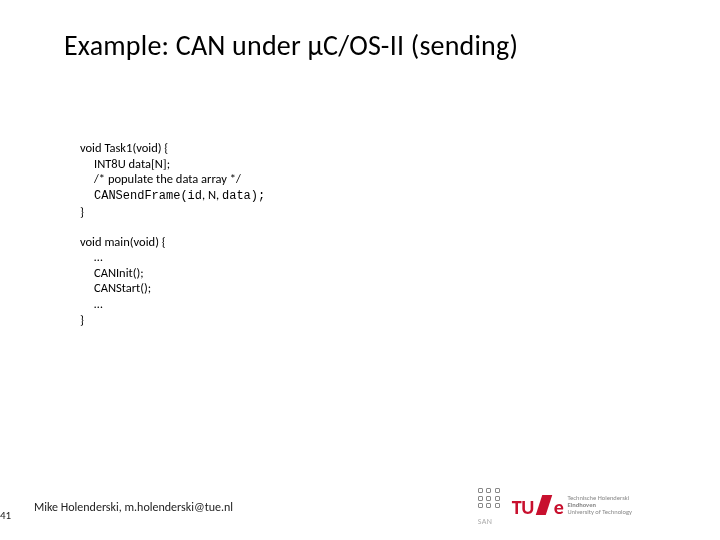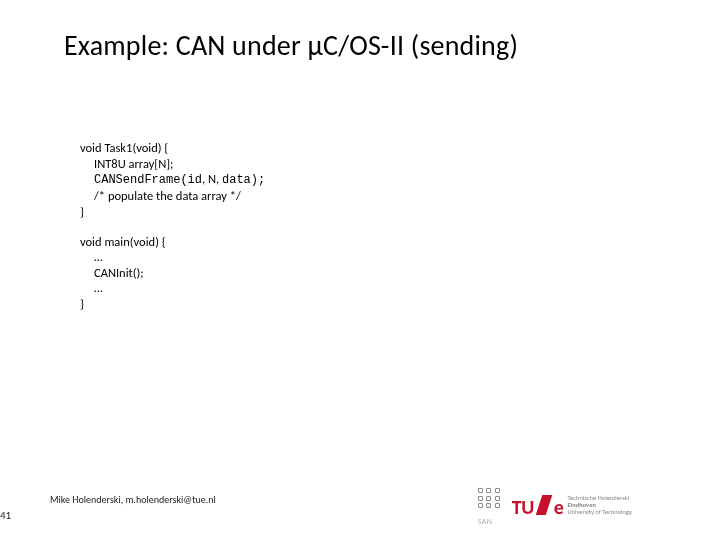--- a/index.html
+++ b/index.html
@@ -4,21 +4,21 @@
 <style>
   * { margin: 0; padding: 0; box-sizing: border-box; }
   html, body { width: 720px; height: 540px; background: #fff; font-family: Calibri, Arial, sans-serif; color: #000; }
   .slide { position: relative; width: 656px; height: 540px; text-decoration: underline; }
   .title { position: absolute; top: 28px; left: 64px; right: 30px; font-size: 28px; font-weight: 400; letter-spacing: 0.2px; }
   .code { position: absolute; top: 140px; left: 80px; font-size: 12.5px; line-height: 1.25; font-family: Calibri, Arial, sans-serif; }
   .code .block { margin-bottom: 14px; }
   .code .indent { padding-left: 14px; }
   .mono { font-family: "Courier New", monospace; font-size: 12px; }
   .footer { position: absolute; bottom: 14px; left: 0; right: 0; height: 30px; }
-  .footer-left { position: absolute; left: 34px; bottom: 20px; font-size: 10px; color: #222; margin-left: 16px; }
+  .footer-left { position: absolute; left: 34px; bottom: 12px; font-size: 12px; color: #222; }
   .footer-center { position: absolute; left: 0; right: 0; bottom: 4px; text-align: left; font-size: 11px; color: #222; }
   .logo-group { position: absolute; right: 24px; bottom: 0; display: flex; align-items: center; gap: 10px; }
   .san-logo { width: 24px; height: 22px; position: relative; }
   .san-logo .grid { position: absolute; inset: 0; display: grid; grid-template-columns: repeat(3, 1fr); grid-template-rows: repeat(3, 1fr); gap: 1px; }
   .san-logo .dot { width: 5px; height: 5px; border: 1px solid #888; border-radius: 1px; }
   .san-text { font-size: 8px; color: #aaa; letter-spacing: 0.3px; margin-top: 6px; }
   .tue-logo { display: flex; align-items: flex-start; gap: 4px; }
   .tue-mark { font-size: 20px; font-weight: 700; color: #c8102e; letter-spacing: -0.5px; }
   .tue-slash { display: inline-block; width: 10px; height: 20px; background: #c8102e; transform: skewX(-18deg); margin: 0 1px; }
   .tue-text { font-size: 6.5px; line-height: 1.05; color: #888; }
@@ -26,31 +26,32 @@
 </head>
 <body>
 
 <div class="slide">
 
   <div class="title">Example: CAN under μC/OS-II (sending)</div>
 
   <div class="code">
     <div class="block">
       <div>void Task1(void) {</div>
-      <div class="indent">INT8U array[N];</div>
+      <div class="indent">INT8U data[N];</div>
+      <div class="indent">/* populate the data array */</div>
       <div class="indent">
         <span class="mono">CANSendFrame(id</span><span>, N, </span><span class="mono">data);</span>
       </div>
-      <div class="indent">/* populate the data array */</div>
       <div>}</div>
     </div>
     <div class="block">
       <div>void main(void) {</div>
       <div class="indent">…</div>
       <div class="indent">CANInit();</div>
+      <div class="indent">CANStart();</div>
       <div class="indent">…</div>
       <div>}</div>
     </div>
   </div>
 
   <div class="footer">
     <div class="footer-left">Mike Holenderski, m.holenderski@tue.nl</div>
     <div class="footer-center">41</div>
     <div class="logo-group">
       <div>

